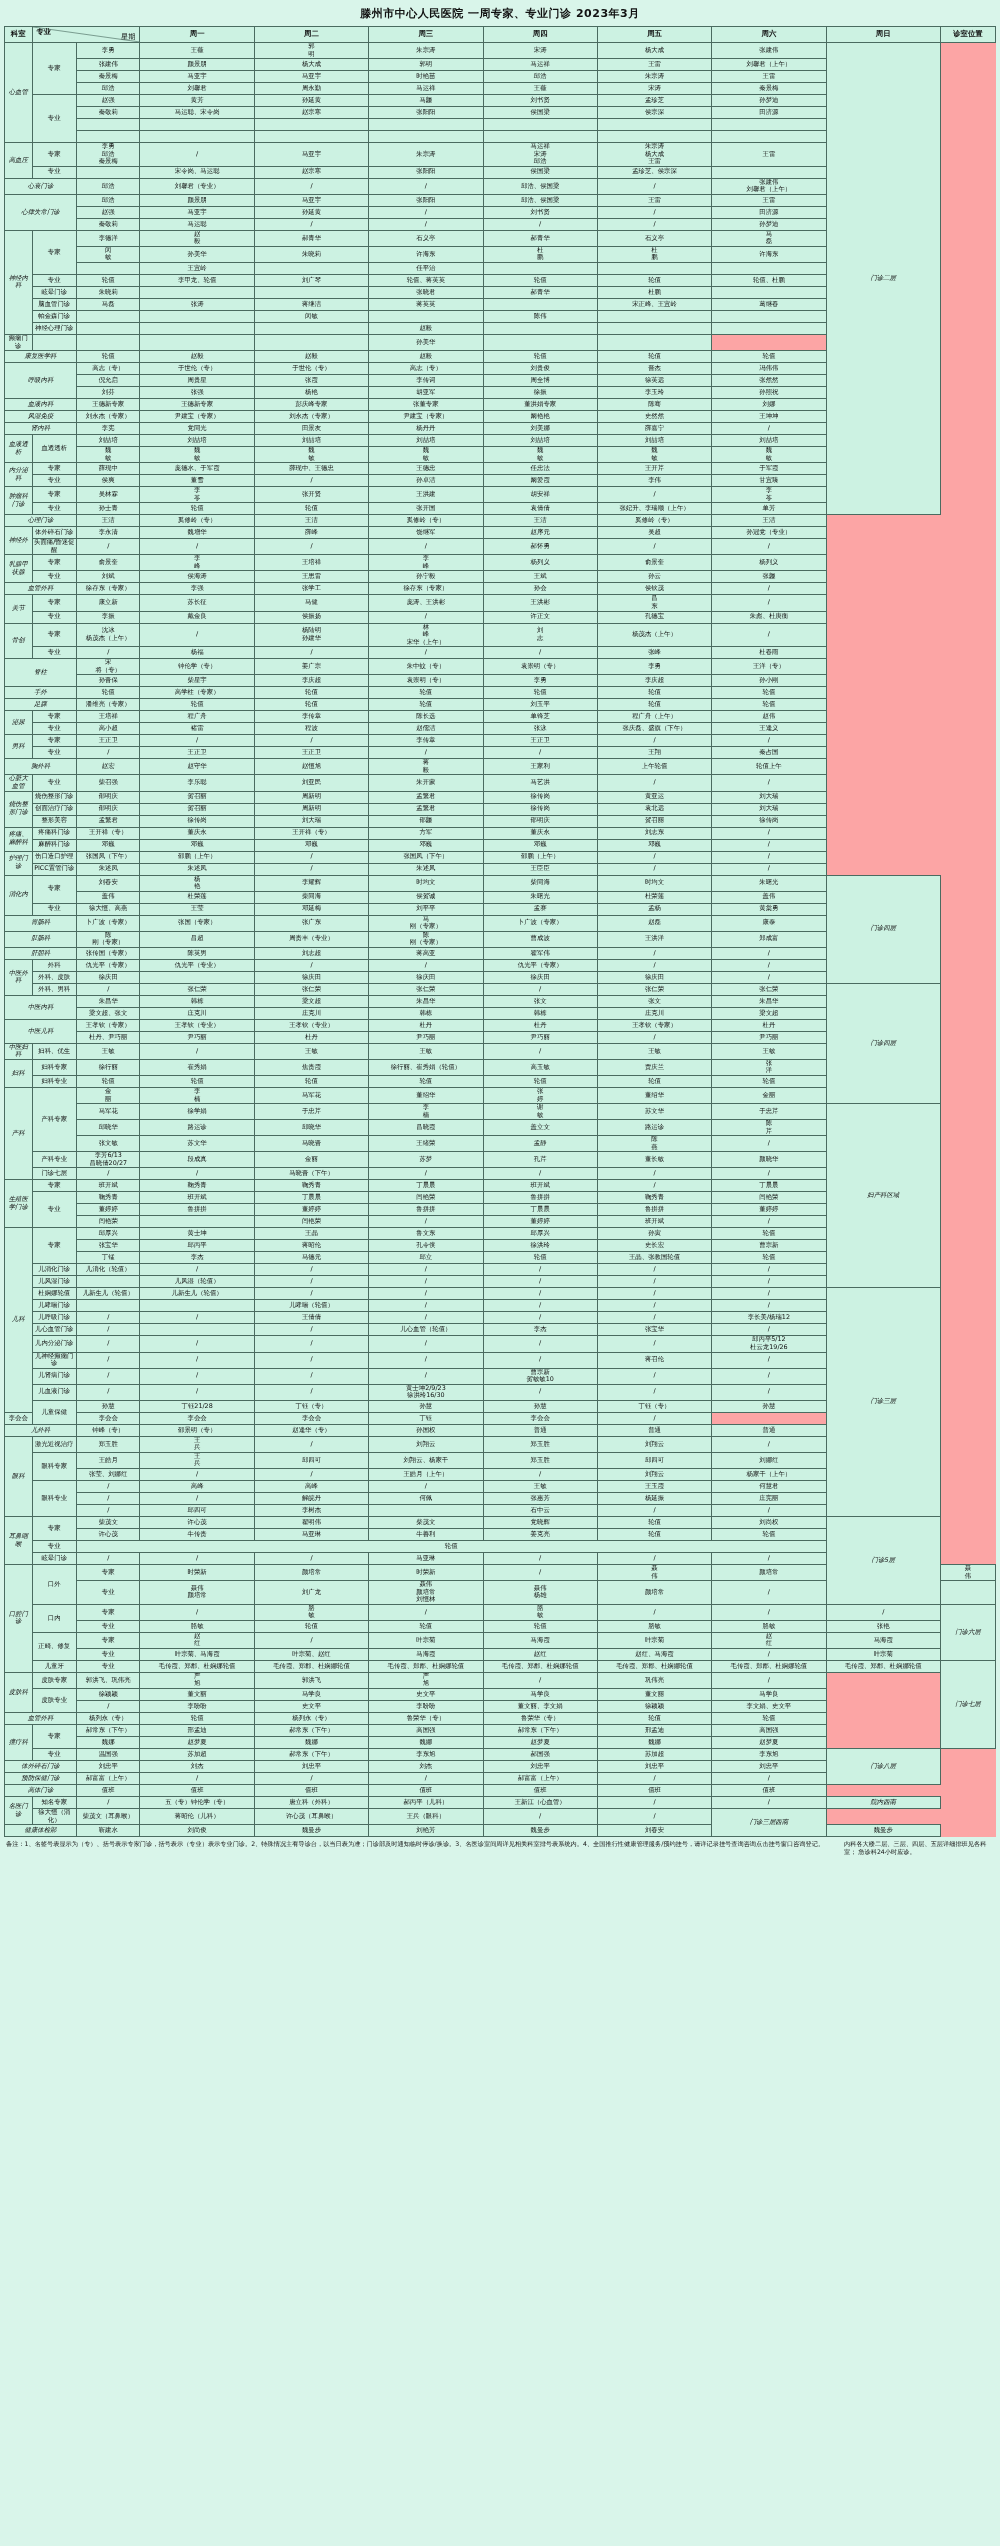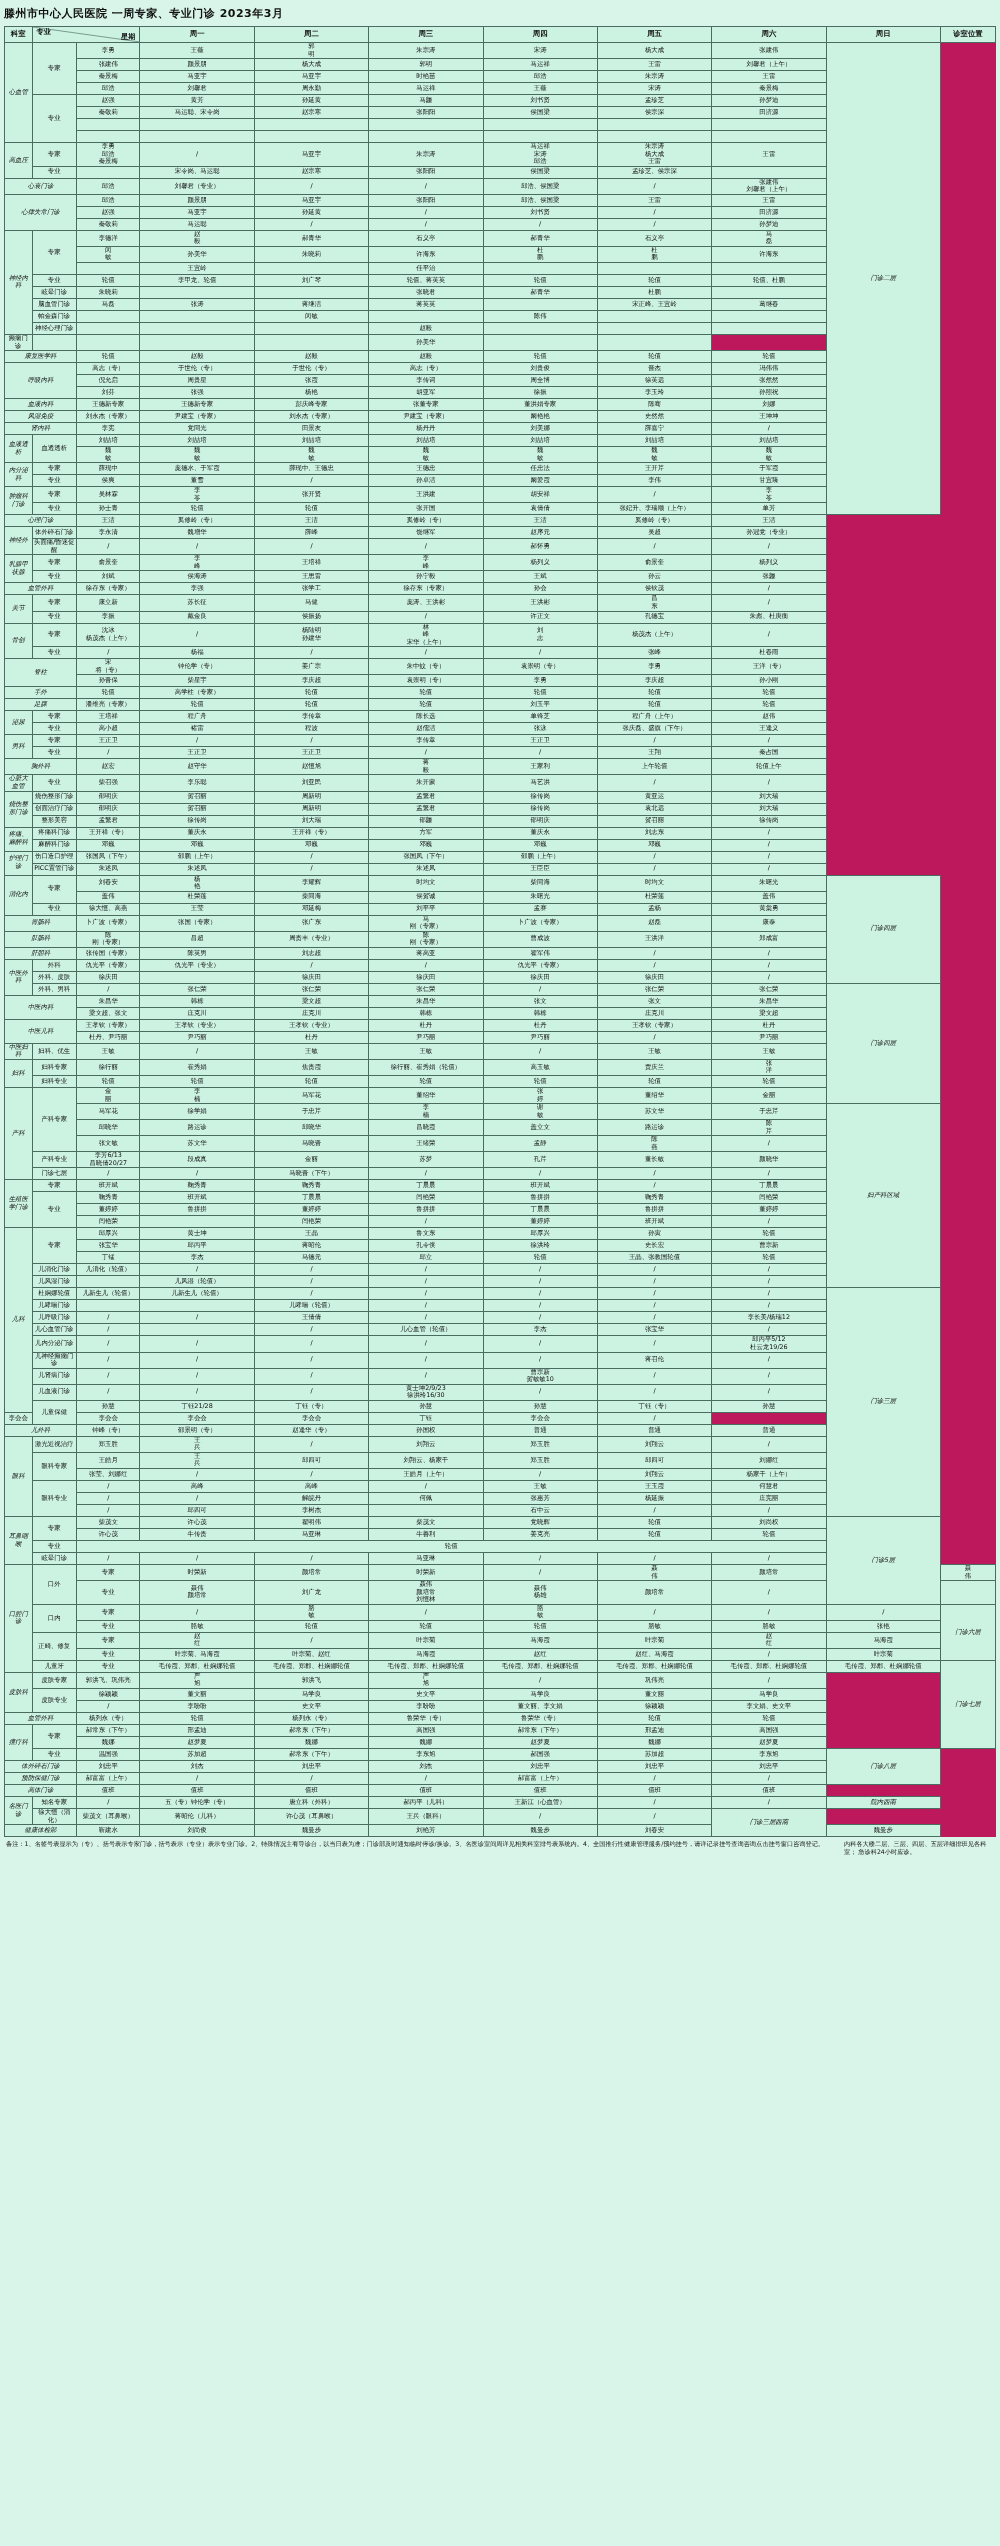--- a/index.html
+++ b/index.html
@@ -2,26 +2,26 @@
 <html><head>
 <meta charset="utf-8">
 <style>
   html,body{margin:0;padding:0;background:#d9f5ea;}
   body{
     font-family:"DejaVu Sans","Liberation Sans",sans-serif;
     width:1000px;
   }
   .page{width:1000px;background:#d9f5ea;box-sizing:border-box;padding:0 4px 2px 4px;}
   .title{
-    text-align:left;font-size:11px;font-weight:bold;color:#111;
+    text-align:center;font-size:11px;font-weight:bold;color:#111;
     padding:6px 0 5px 0;letter-spacing:.5px;
   }
   table.sched{
     border-collapse:collapse;width:992px;table-layout:fixed;
-    background:#be185d;
+    background:#fca5a5;
   }
   table.sched td,table.sched th{
     border:1px solid #4a6b60;
     font-size:6.4px;line-height:1.18;
     text-align:center;vertical-align:middle;
     color:#111;padding:0px 1px;
     word-break:break-all;overflow:hidden;
     background:#ccf2e2;
     height:11px;
   }
@@ -30,21 +30,21 @@
   td.sub{font-size:6.6px;}
   td.cat{font-size:6.6px;}
   td.loc{font-size:7px;font-style:italic;}
   .thick-top td,.thick-top th{border-top:2px solid #2f4f46;}
   .hdr-corner{position:relative;}
   .hdr-corner .dg{
     position:absolute;left:0;top:0;width:100%;height:100%;
     pointer-events:none;
   }
   .hdr-corner .c1{position:absolute;left:4px;top:1px;font-size:7.2px;font-weight:bold;}
-  .hdr-corner .c2{position:absolute;right:4px;bottom:1px;font-size:7.2px;font-weight:bold;}
+  .hdr-corner .c2{position:absolute;right:4px;bottom:1px;font-size:7.2px;font-weight:normal;}
   .notes{
     font-size:6.2px;color:#111;line-height:1.35;
     padding:3px 2px 2px 2px;width:992px;box-sizing:border-box;
     display:flex;justify-content:space-between;gap:8px;
   }
   .notes .left{flex:1;}
   .notes .right{width:150px;text-align:left;}
   .w-dept{width:26px;}
   .w-sub{width:42px;}
   .w-cat{width:60px;}

